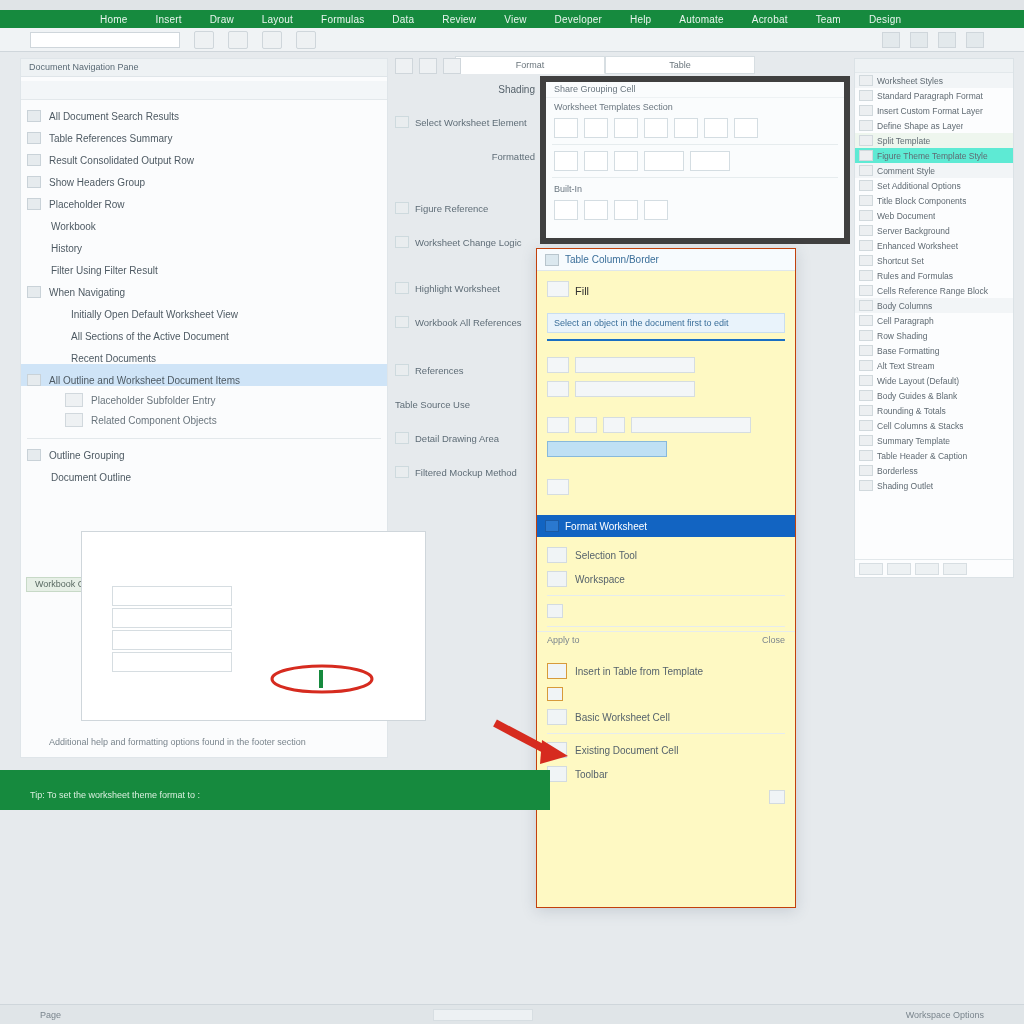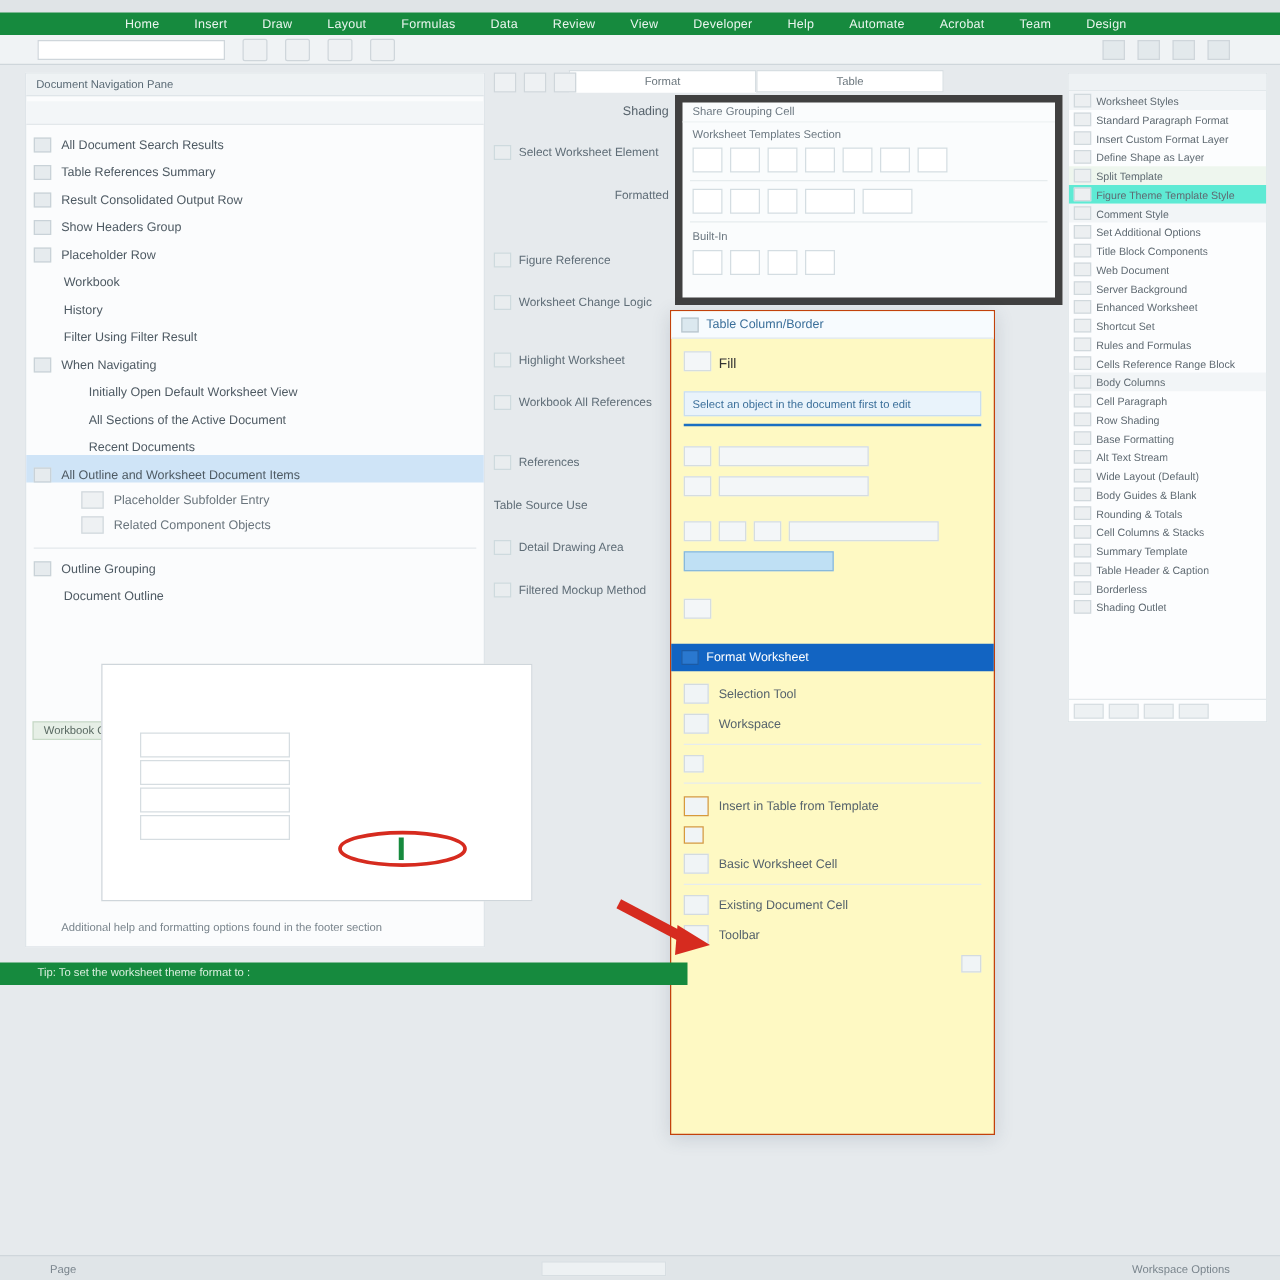--- a/index.html
+++ b/index.html
@@ -85,21 +85,21 @@
 .panel .opt .sq{width:20px;height:16px;background:#f0f4f6;border:1px solid #d3dbe0;margin-right:8px}
 .panel .opt .lbl{font-size:10px;color:#56636c}
 .panel .sep{height:1px;background:#e6ecee;margin:4px 10px}
 .panel .mini{padding:4px 10px;display:flex;gap:6px;align-items:center;font-size:9px;color:#7c868e}
 .panel .mini .sq{width:16px;height:14px;background:#f0f4f6;border:1px solid #d3dbe0}
 .panel .footrow{height:22px;border-top:1px solid #e6ecee;padding:3px 10px;display:flex;justify-content:space-between;font-size:9px;color:#7c868e}
 
 .redarrow{position:absolute;left:490px;top:718px;width:80px;height:48px;pointer-events:none}
 .redarrow svg{width:100%;height:100%}
 
-.greenbar{position:absolute;left:0;top:770px;width:550px;height:18px;background:#168a3e;color:#d9efde;font-size:9px;padding:3px 30px}
+.greenbar{position:absolute;left:0;top:770px;width:550px;height:18px;background:#168a3e;color:#d9efde;font-size:9px;padding:20px 30px}
 
 .status{position:absolute;left:0;bottom:0;width:100%;height:20px;background:#e0e5e8;border-top:1px solid #cfd6db;display:flex;align-items:center;justify-content:space-between;padding:0 40px;font-size:9px;color:#7a858d}
 .status .stc{width:100px;height:12px;background:#edf1f3;border:1px solid #d7dee2}
 </style>
 </head>
 <body>
 
 <div class="titlebar"></div>
 
 <div class="ribbon">
@@ -477,20 +477,24 @@
   <div class="opt">
       <div class="sq"></div>
       <div class="lbl">Workspace</div>
     </div>
   <div class="sep"></div>
   <div class="mini">
       <div class="sq"></div>
       <span>&nbsp;</span>
     </div>
   <div class="sep"></div>
+  <div class="footrow">
+      <span>Apply to</span>
+      <span>Close</span>
+    </div>
 
   <div class="opt" style="margin-top:6px">
       <div class="sq" style="border-color:#d79a3a"></div>
       <div class="lbl">Insert in Table from Template</div>
     </div>
   <div class="mini">
       <div class="sq" style="border-color:#d79a3a"></div>
     </div>
   <div class="opt">
       <div class="sq"></div>

